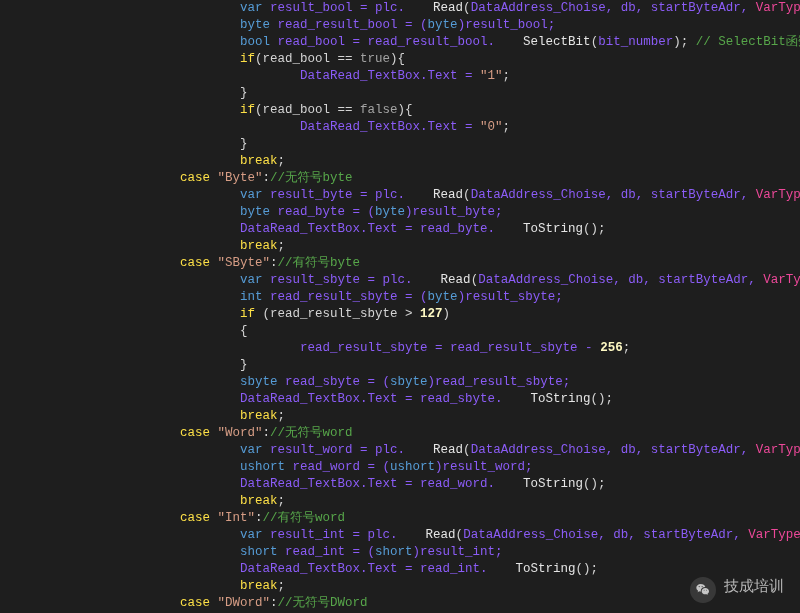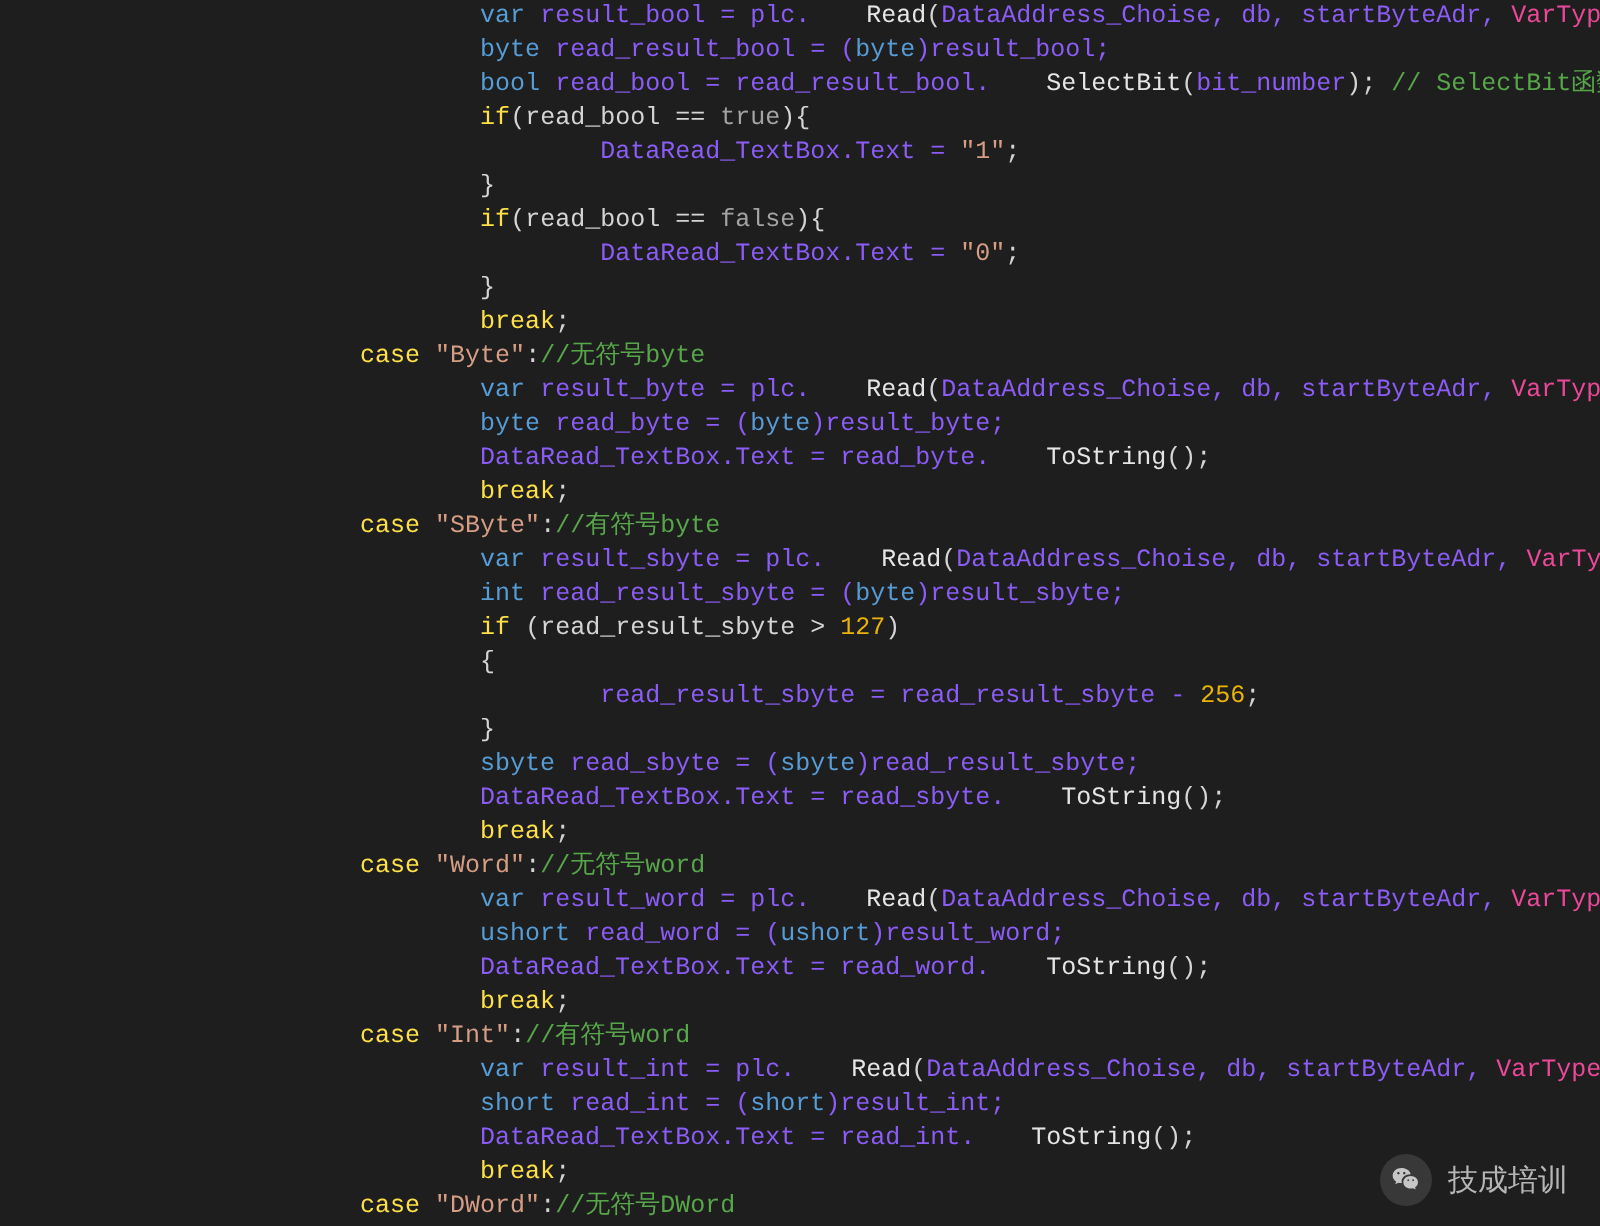--- a/index.html
+++ b/index.html
@@ -27,31 +27,30 @@
     padding-left: 0;
     height: 17px;
   }
   
   .kw      { color: #a3a3a3; }   
   .kw2     { color: #fde047; }   
   .kw-it   { color: #569cd6; }
   .fn      { color: #e5e5e5; margin-left: 28px; }   
   .ident   { color: #8b5cf6; }   
   .str     { color: #d69d85; }   
-  .num     { color: #eab308; }
+  .num     { color: #fef9c3; font-weight: bold; }
   .cmt     { color: #57a64a; }
   .punct   { color: #d4d4d4; }
   .enum    { color: #ec4899; }
 
   .watermark {
     position: absolute;
     right: 16px;
     bottom: 10px;
     display: flex;
-    align-items: center;
     gap: 8px;
     color: #bfbfbf;
     font-family: "Microsoft YaHei", sans-serif;
     font-size: 15px;
     pointer-events: none;
     opacity: 0.95;
   }
   .watermark .icon {
     width: 26px;
     height: 26px;

